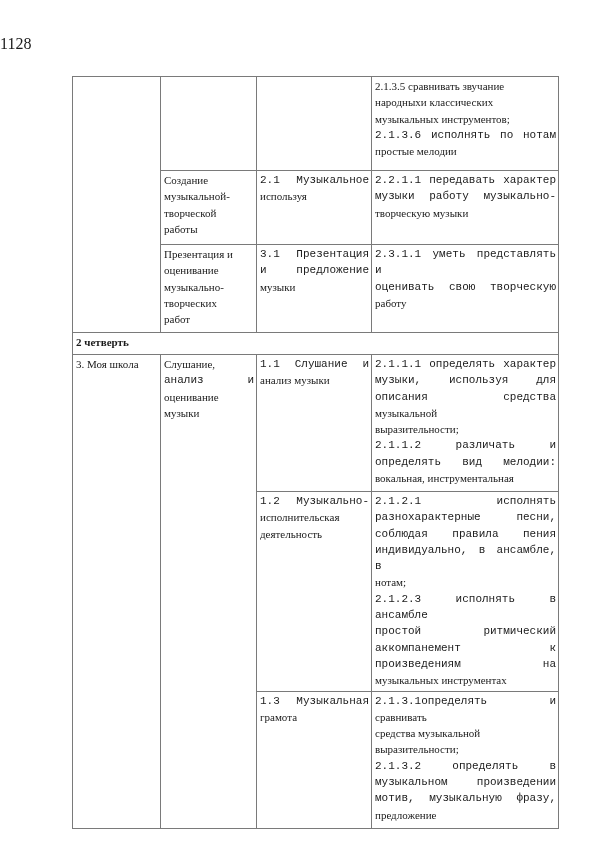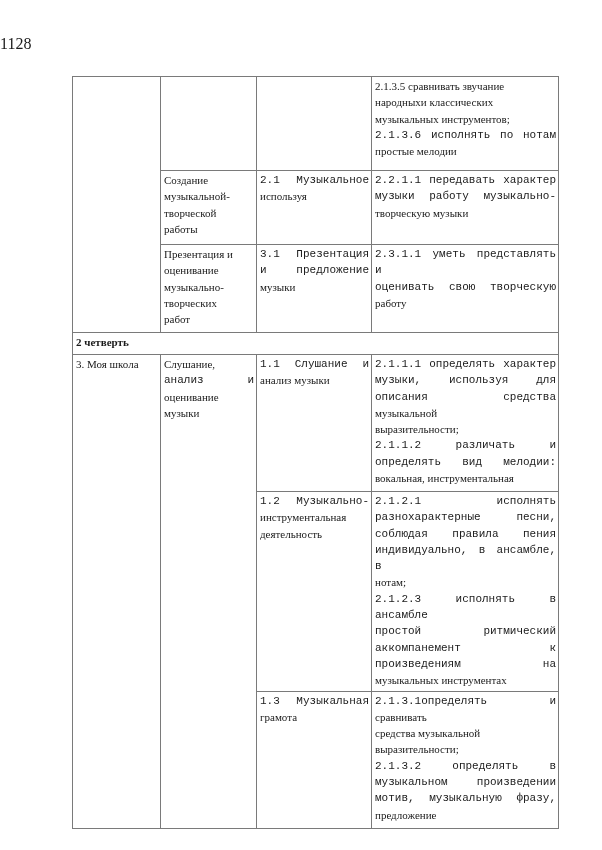--- a/index.html
+++ b/index.html
@@ -102,21 +102,21 @@
         <span class="ll">музыкальной</span>
         <span class="ll">выразительности;</span>
         <span class="just-line">2.1.1.2 различать и</span>
         <span class="just-line">определять вид мелодии:</span>
         <span class="ll">вокальная, инструментальная</span>
       </td>
     </tr>
     <tr>
       <td>
         <span class="just-line">1.2 Музыкально-</span>
-        <span class="ll">инструментальная</span>
+        <span class="ll">исполнительская</span>
         <span class="ll">деятельность</span>
       </td>
       <td style="height:166px">
         <span class="just-line">2.1.2.1 исполнять</span>
         <span class="just-line">разнохарактерные песни,</span>
         <span class="just-line">соблюдая правила пения</span>
         <span class="just-line">индивидуально, в ансамбле, в</span>
         <span class="ll">нотам;</span>
         <span class="just-line">2.1.2.3 исполнять в ансамбле</span>
         <span class="just-line">простой ритмический</span>

